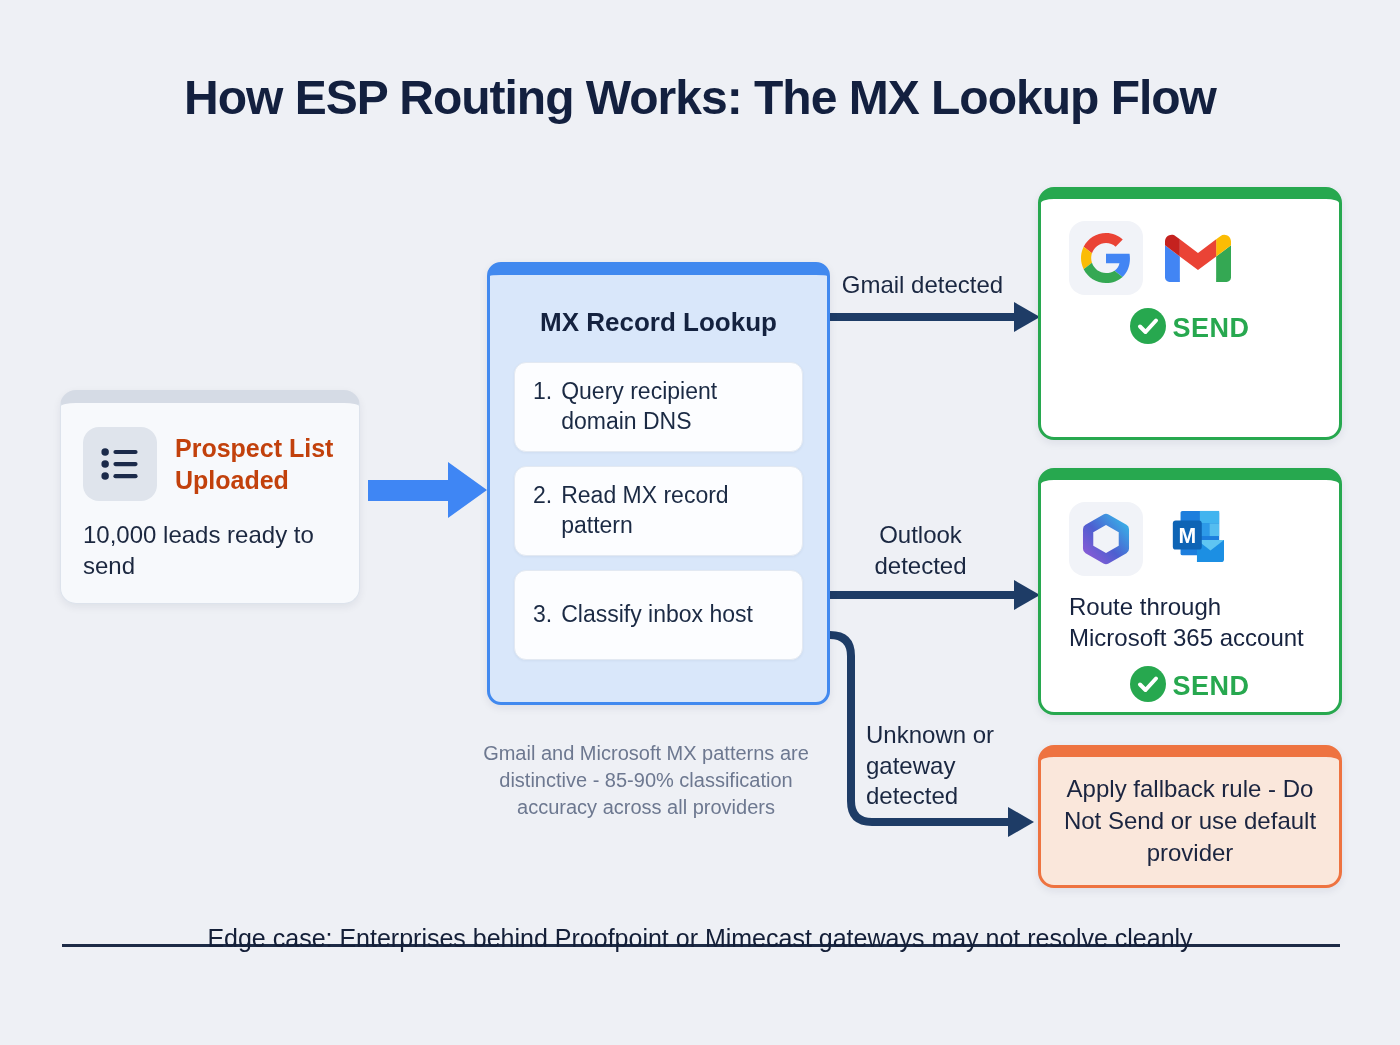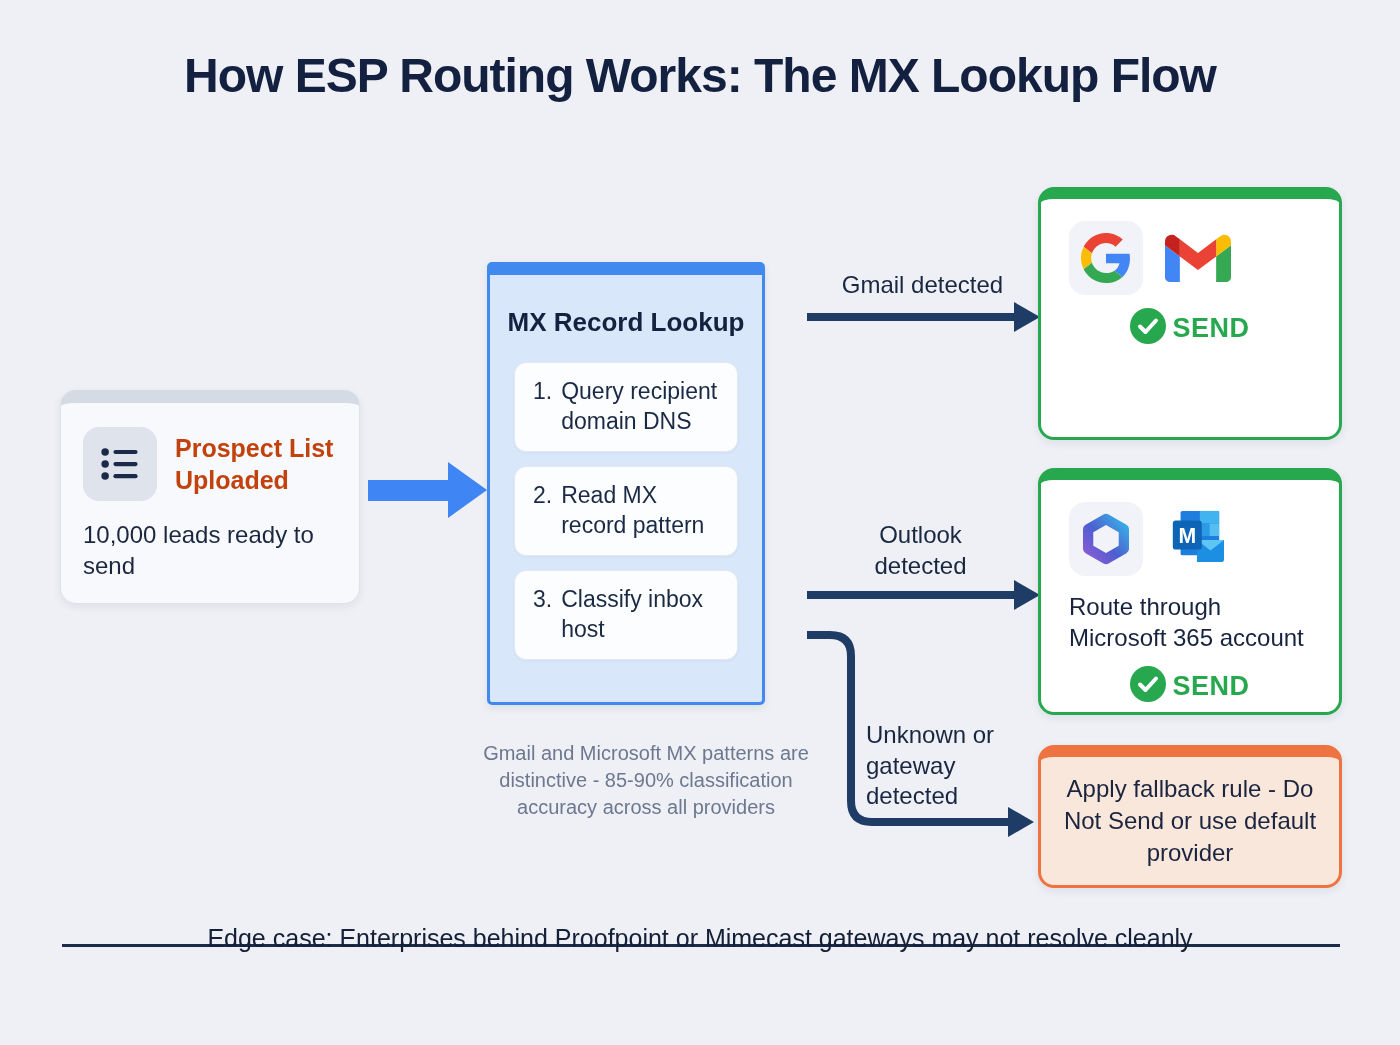--- a/index.html
+++ b/index.html
@@ -1,38 +1,38 @@
 <!DOCTYPE html>
 <html><head>
 <meta charset="utf-8">
 <style>
   * { margin:0; padding:0; box-sizing:border-box; }
   html,body { width:1400px; height:1045px; }
   body { font-family:"Liberation Sans", sans-serif; background:#eef0f5; overflow:hidden; }
   .stage { position:relative; width:1400px; height:1045px; background:#eef0f5; }
 
-  .title { position:absolute; top:48px; left:0; width:1400px; text-align:center;
+  .title { position:absolute; top:70px; left:0; width:1400px; text-align:center;
            font-size:48px; font-weight:bold; color:#13203f; letter-spacing:-1px; }
 
   
   .card { position:absolute; border-radius:16px; }
 
   
   .prospect { left:60px; top:390px; width:300px; height:214px; background:#f7f9fc;
               border:1px solid #dde3ec; border-top:13px solid #d5dbe5;
               box-shadow:0 3px 8px rgba(20,30,60,.07); padding:24px 22px; }
   .prospect-head { display:flex; align-items:center; gap:18px; }
   .icon-square { width:74px; height:74px; background:#dfe4ec; border-radius:16px;
                  display:flex; align-items:center; justify-content:center; flex:0 0 auto; }
   .prospect-title { font-size:25px; font-weight:bold; color:#c2410c; line-height:1.28; }
   .prospect-sub { margin-top:18px; font-size:24px; color:#1c2840; line-height:1.3; }
 
   
-  .lookup { left:487px; top:262px; width:278px; height:443px; background:#d9e7fa;
-            border:3px solid #4189ef; border-top:13px solid #4189ef; border-radius:5px;
+  .lookup { left:487px; top:262px; width:343px; height:443px; background:#d9e7fa;
+            border:3px solid #4189ef; border-top:13px solid #4189ef; border-radius:14px;
             box-shadow:0 3px 8px rgba(20,30,60,.08); }
   .lookup-title { text-align:center; margin-top:32px; font-size:26px; font-weight:bold; color:#14223f; }
   .steps { margin:24px 24px 0 24px; }
   .step { background:#fcfdff; border:1px solid #e3e9f2; border-radius:12px;
           min-height:90px; display:flex; align-items:center; padding:8px 14px 8px 18px;
           margin-bottom:14px; box-shadow:0 1px 3px rgba(20,30,60,.05); }
   .step-inner { display:flex; font-size:23px; color:#1b2a44; line-height:1.3; }
   .step-num { margin-right:9px; white-space:nowrap; }
 
   .lookup-caption { position:absolute; left:461px; top:740px; width:370px; text-align:center;

